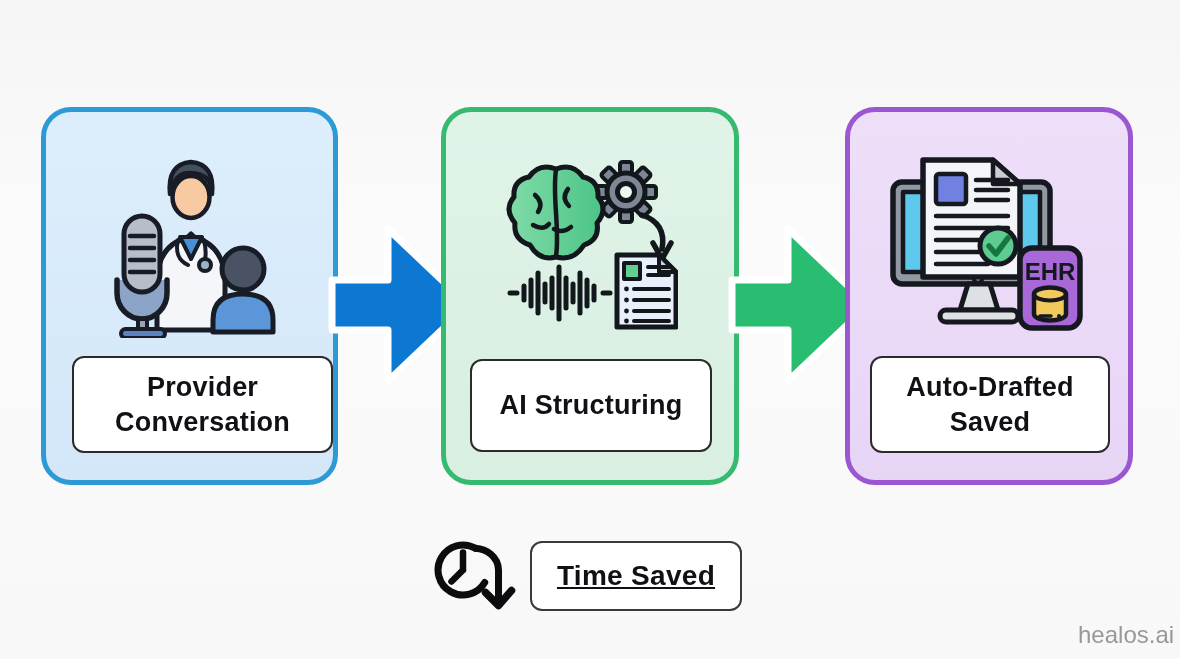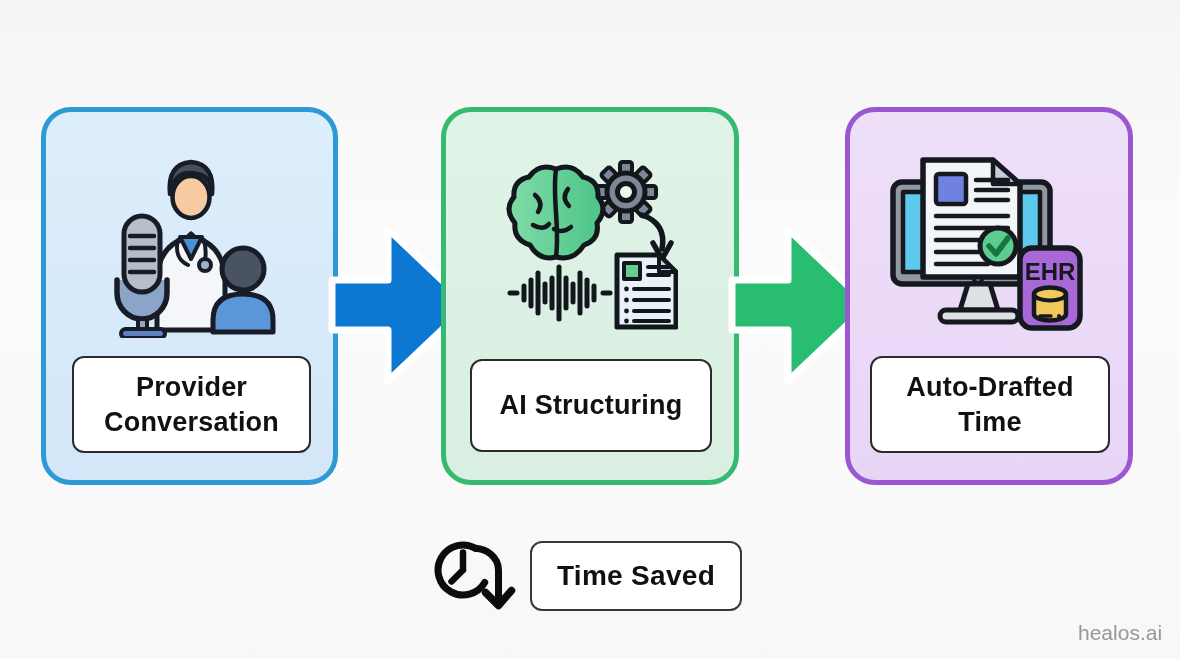--- a/index.html
+++ b/index.html
@@ -13,36 +13,36 @@
   #card-1{left:41px;width:297px;border-color:#2d9ad5;
     background:linear-gradient(180deg,#ddeefb,#d3e7f9);}
   #card-2{left:441px;width:298px;border-color:#35ba70;
     background:linear-gradient(180deg,#e0f3e8,#d8efe1);}
   #card-3{left:845px;width:288px;border-color:#9b56d2;
     background:linear-gradient(180deg,#eedff9,#e7d5f6);}
   .label-box{position:absolute;box-sizing:border-box;background:#ffffff;
     border:2px solid #2b2b2e;border-radius:12px;display:flex;align-items:center;
     justify-content:center;text-align:center;font-weight:bold;font-size:27px;
     line-height:1.28;color:#101015;letter-spacing:.2px;padding:0 10px;}
-  #label-1{left:72px;top:356px;width:239px;height:97px;}
+  #label-1{left:72px;top:356px;width:261px;height:97px;}
   #label-2{left:470px;top:359px;width:242px;height:93px;align-items:center;}
   #label-3{left:870px;top:356px;width:240px;height:97px;}
   .arrow{position:absolute;top:219px;width:148px;height:172px;}
   #arrow-1{left:326px;}
   #arrow-2{left:726px;}
   .icon{position:absolute;}
   #icon-1{left:100px;top:152px;width:180px;height:186px;}
   #icon-2{left:502px;top:159px;width:176px;height:171px;}
   #icon-3{left:890px;top:156px;width:196px;height:182px;}
   #clock-icon{position:absolute;left:433px;top:538px;width:86px;height:78px;}
   #time-box{position:absolute;left:530px;top:541px;width:212px;height:70px;
     box-sizing:border-box;background:#fff;border:2px solid #39393d;border-radius:12px;
     display:flex;align-items:center;justify-content:center;font-weight:bold;
-    font-size:28px;color:#101015;letter-spacing:.3px;}
-  #watermark{position:absolute;left:1078px;top:621px;font-size:21px;color:#98989c;}
+    font-size:28px;color:#101015;letter-spacing:.3px;text-decoration:underline;}
+  #watermark{position:absolute;left:1078px;top:621px;font-size:24px;color:#98989c;}
   svg text{font-family:"Liberation Sans",sans-serif;}
 </style>
 </head>
 <body>
 
 <div id="canvas">
 
   <div class="card" id="card-1"></div>
   <svg class="icon" id="icon-1" viewBox="0 0 180 186">
     <g stroke="#171c26" stroke-linejoin="round" stroke-linecap="round">
@@ -173,21 +173,21 @@
         <g>
           <path d="M144,138 a16,6.5 0 0 1 32,0 V158 a16,6.5 0 0 1 -32,0 Z" fill="#f2ca5c" stroke-width="4.5"></path>
           <path d="M144,138 a16,6.5 0 0 0 32,0" fill="none" stroke-width="4"></path>
           <path d="M150,160 H161" stroke-width="3.5"></path>
           <circle cx="169" cy="160" r="2" fill="#15191f" stroke="none"></circle>
         </g>
       </g>
     </g>
   </svg>
   <div class="label-box" id="label-3">
-    <span>Auto-Drafted Time</span>
+    <span>Auto-Drafted Saved</span>
   </div>
 
   <svg id="clock-icon" viewBox="0 0 86 78">
     <g stroke="#0c0c0e" fill="none" stroke-linecap="round" stroke-linejoin="round">
       <path d="M51.7,44.5 A25,25 0 1 1 42.5,10.3" stroke-width="7"></path>
       <path d="M30,32 V14.5 M30,32 L18.5,43.5" stroke-width="6.5"></path>
       <path d="M42.5,10.3 C53,11 65,18 65.5,32 V61" stroke-width="7"></path>
       <path d="M52.5,54.5 L65.5,67.5 L78.5,52.5" stroke-width="7.5"></path>
     </g>
   </svg>

